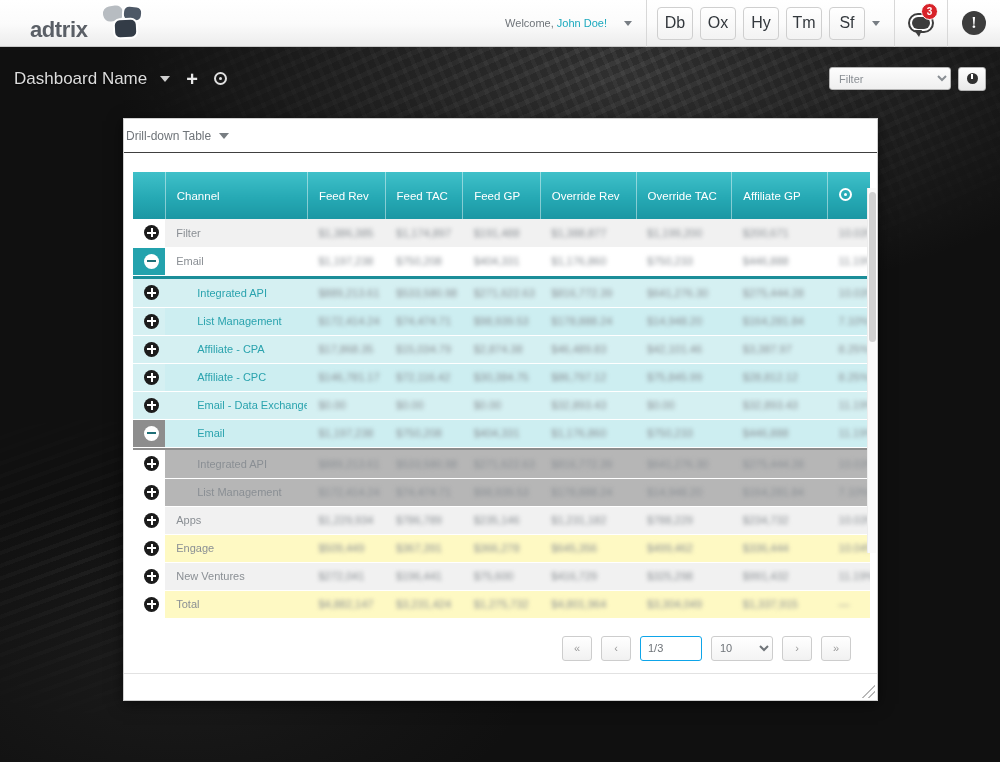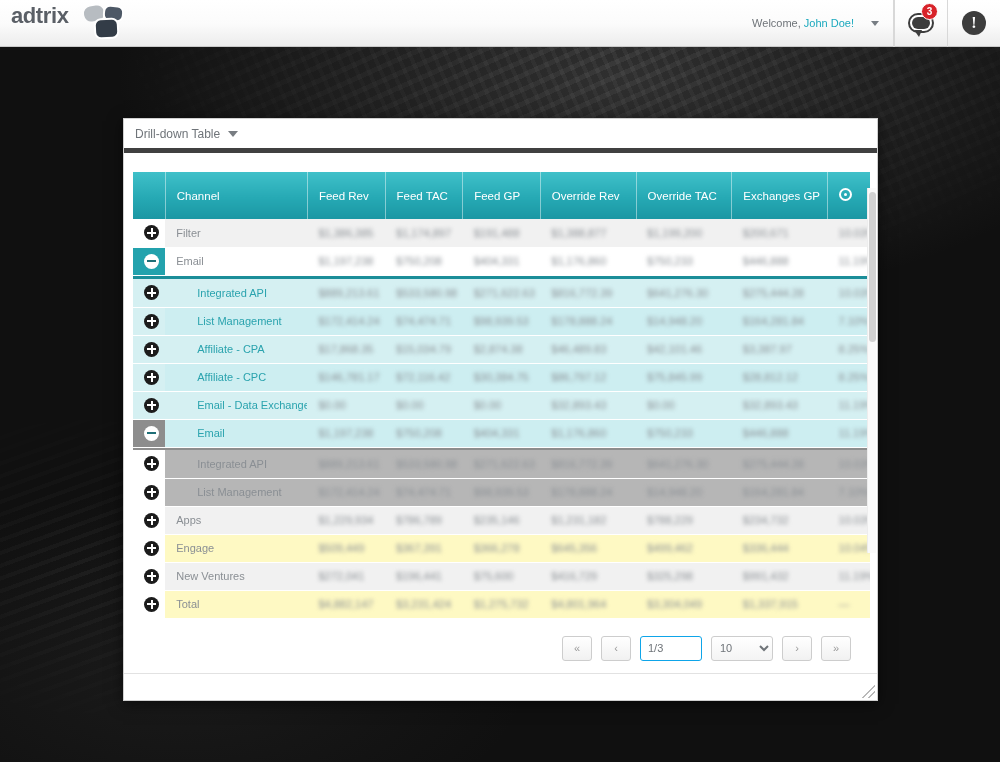--- a/index.html
+++ b/index.html
@@ -38,21 +38,21 @@
   }
 
   
   #topbar {
     position: absolute; left: 0; top: 0; width: 1000px; height: 47px;
     background: linear-gradient(to bottom, #ffffff 0%, #fbfbfb 52%, #ececec 100%);
     border-bottom: 1px solid #c9c9c9;
     display: flex; align-items: center;
     z-index: 20;
   }
-  .logo-wrap { display: flex; align-items: flex-start; margin-left: 11px; gap: 11px; }
+  .logo-wrap { display: flex; align-items: flex-end; margin-left: 30px; gap: 11px; }
   .logo-text {
     font-size: 22px; font-weight: bold; color: #5a5f66;
     letter-spacing: -0.4px; line-height: 1;
   }
   .logo-mark { position: relative; width: 46px; height: 36px; margin-left: 1px; }
   .blob { position: absolute; border-radius: 7px; }
   .blob.b1 { width: 20px; height: 15px; left: 3px; top: 1px; background: #b7bcc1; transform: rotate(-9deg); }
   .blob.b2 { width: 21px; height: 17px; left: 22px; top: 0px; background: #4d5866; transform: rotate(6deg); border: 2px solid #fff; }
   .blob.b3 { width: 25px; height: 21px; left: 13px; top: 13px; background: #333c47; transform: rotate(-3deg); border: 2px solid #fff; }
 
@@ -173,22 +173,22 @@
     width: 755px; height: 583px;
     background: #ffffff;
     border: 1px solid #d0d0d0;
     box-shadow: 0 3px 14px rgba(0,0,0,0.55);
     display: flex; flex-direction: column;
     z-index: 10;
   }
   .panel-head {
     height: 34px; flex: 0 0 34px;
     display: flex; align-items: center;
-    padding-left: 11px;
-    border-bottom: 5px solid #404040;
+    padding-left: 2px;
+    border-bottom: 1px solid #404040;
     background: #fff;
   }
   .panel-title { font-size: 12px; color: #6f7479; }
   .panel-caret {
     margin-left: 8px; width: 0; height: 0;
     border-left: 5px solid transparent; border-right: 5px solid transparent;
     border-top: 6px solid #787d82; cursor: pointer;
   }
 
   .panel-body { flex: 1 1 auto; position: relative; overflow: hidden; }
@@ -352,58 +352,83 @@
       <div class="user-menu">
         <span class="welcome">
           <span>Welcome,</span>
           <span class="uname">John Doe!</span>
         </span>
         <span class="caret-down"></span>
       </div>
 
       <div class="sep-v"></div>
 
+      <div class="app-btns">
+        <div class="app-btn">Db</div>
+        <div class="app-btn">Ox</div>
+        <div class="app-btn">Hy</div>
+        <div class="app-btn">Tm</div>
+        <div class="app-btn">Sf</div>
+        <div class="app-more">
+          <span class="caret-down"></span>
+        </div>
+      </div>
 
       <div class="sep-v"></div>
 
       <div class="icon-slot">
         <span class="chat-bubble">
             <span class="inner"></span>
           </span>
         <span class="badge">3</span>
       </div>
 
       <div class="sep-v"></div>
 
       <div class="icon-slot">
         <span class="alert-circle">!</span>
       </div>
     </div>
   </div>
 
+  <div id="dashbar">
+    <span class="dash-title">Dashboard Name</span>
+    <span class="dash-caret"></span>
+    <span class="dash-plus">+</span>
+    <span class="dash-gear"></span>
+
+    <div class="filter-area">
+      <select class="filter-select">
+        <option>Filter</option>
+      </select>
+      <div class="filter-btn">
+        <span class="power-ico"></span>
+      </div>
+    </div>
+  </div>
 
   <div id="panel">
     <div class="panel-head">
       <span class="panel-title">Drill-down Table</span>
       <span class="panel-caret"></span>
     </div>
 
     <div class="panel-body">
       <div class="tbl-wrap">
         <table class="grid">
           <thead>
             <tr>
               <th class="col-exp"></th>
               <th class="col-chan">Channel</th>
               <th class="col-num">Feed Rev</th>
               <th class="col-num">Feed TAC</th>
               <th class="col-num">Feed GP</th>
               <th class="col-num2">Override Rev</th>
               <th class="col-num2">Override TAC</th>
-              <th class="col-num2">Exchanges GP</th>
+              <th class="col-num2">Affiliate GP</th>
               <th class="col-gear">
                 <span class="th-gear"></span>
               </th>
             </tr>
           </thead>
           <tbody>
 
             <tr class="r-odd">
               <td class="exp-cell"><span class="ico-plus"></span></td>
               <td class="chan">Filter</td>

